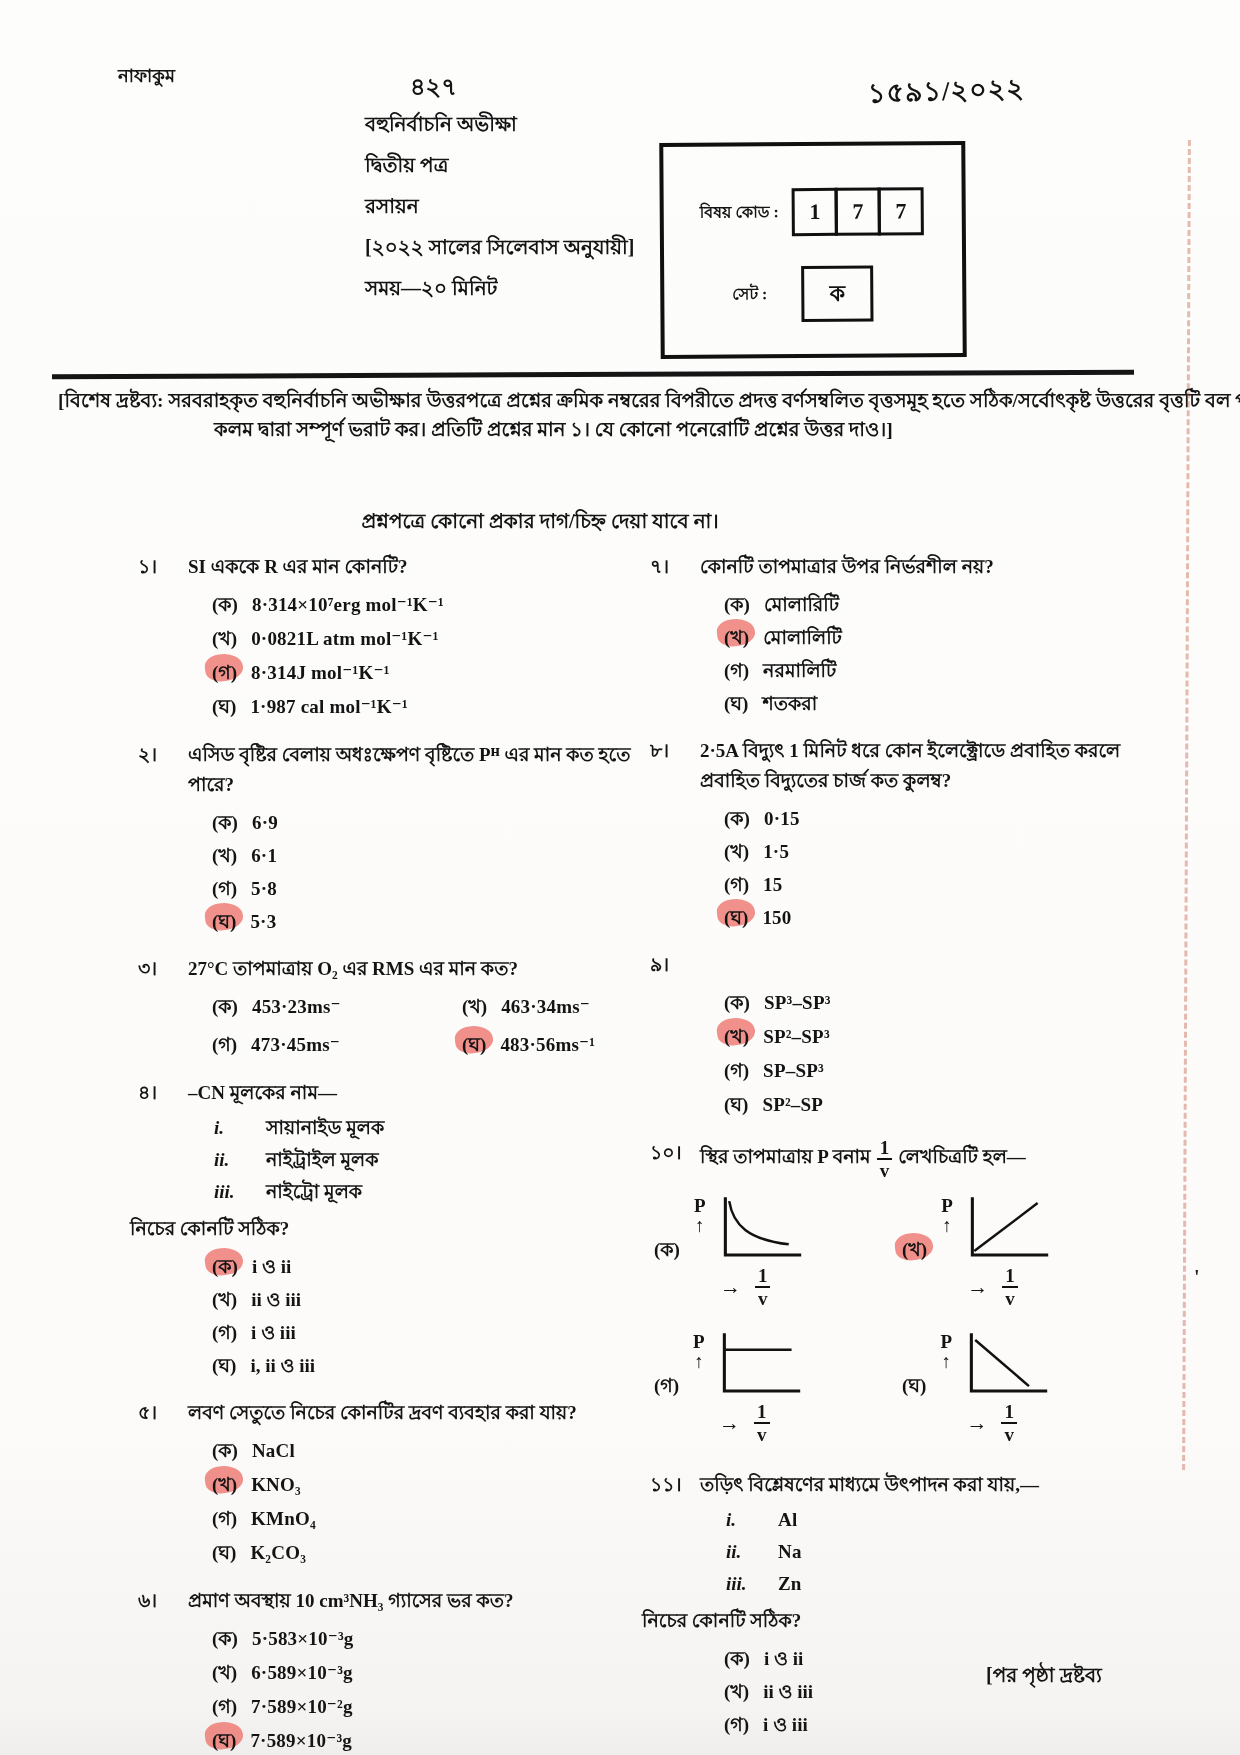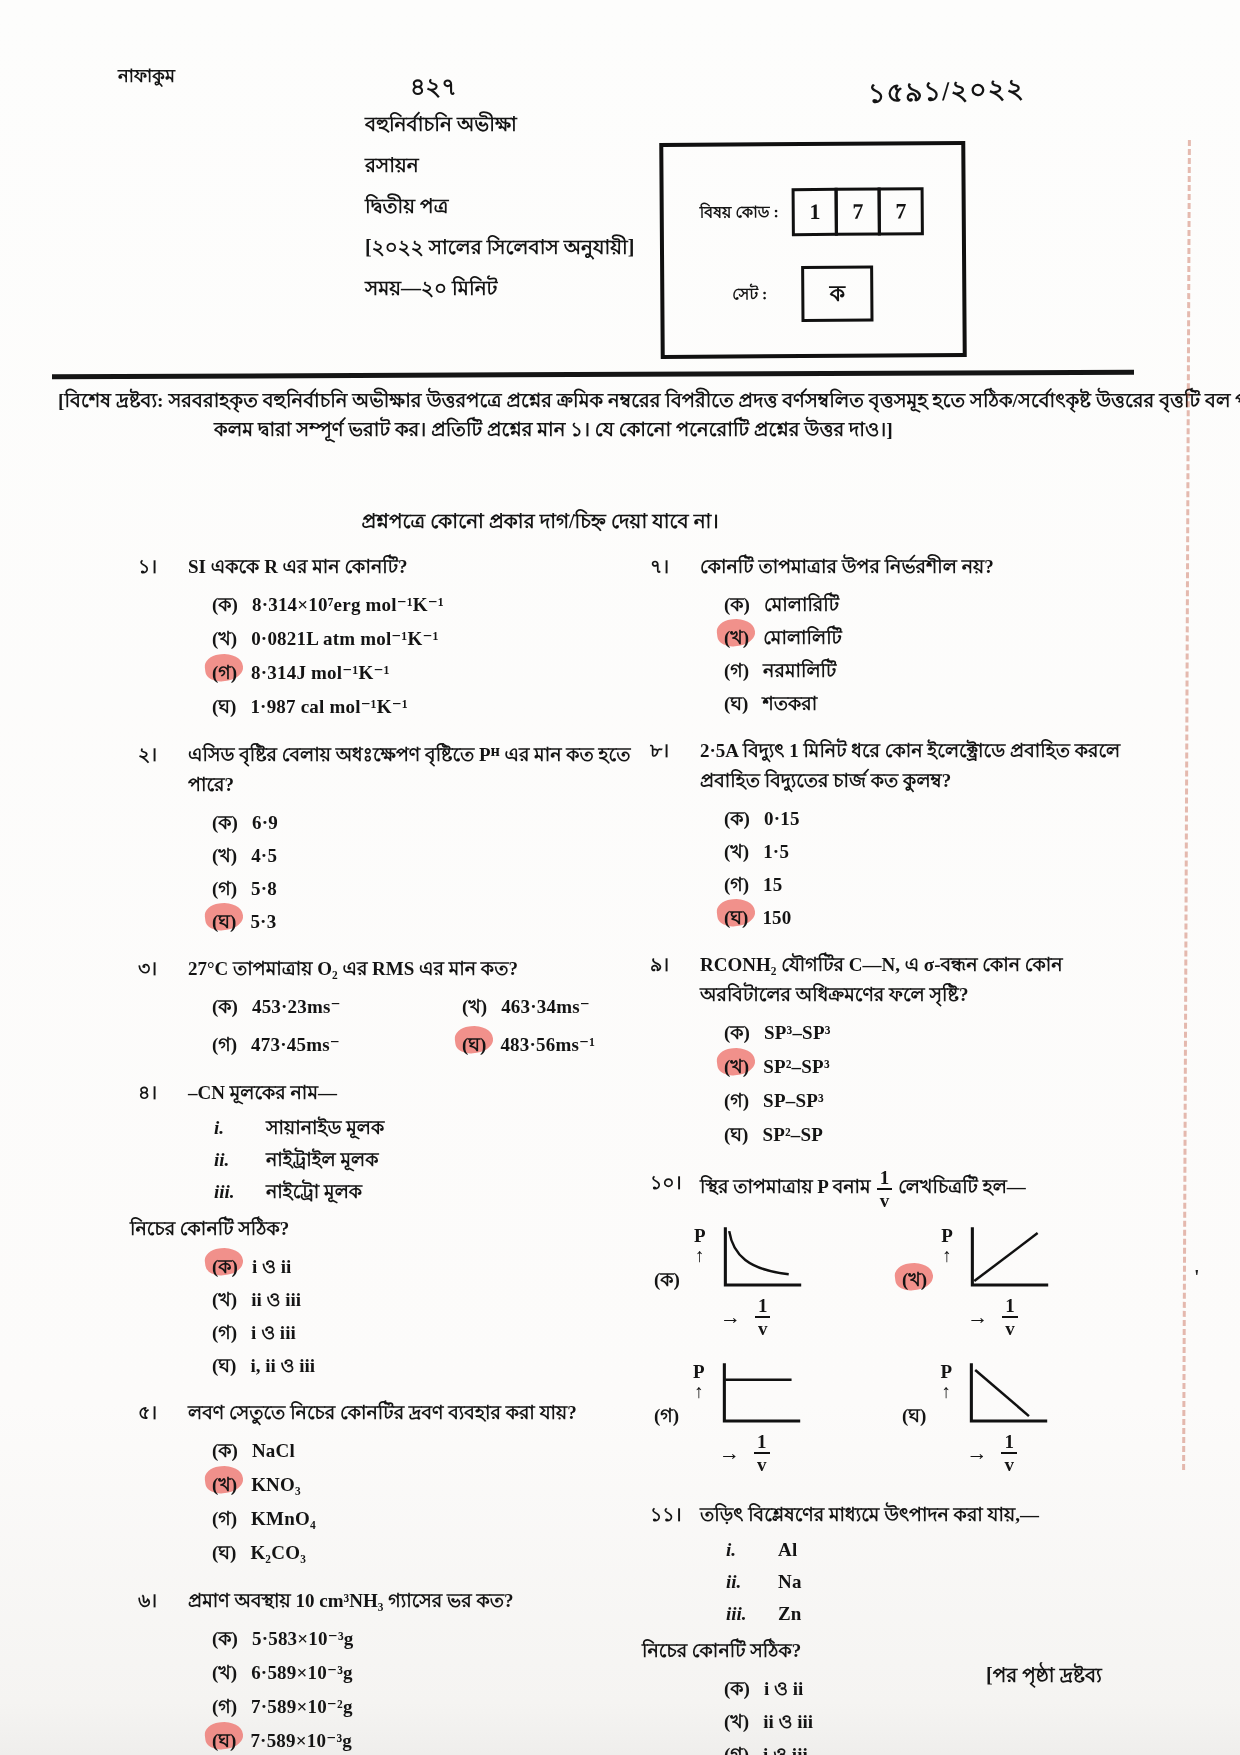--- a/index.html
+++ b/index.html
@@ -75,22 +75,22 @@
 <body>
 
 <div class="page">
 
   <div class="hdr-left">নাফাকুম</div>
   <div class="hdr-center">৪২৭</div>
   <div class="hdr-right">১৫৯১/২০২২</div>
 
   <div class="title-block">
     <div>বহুনির্বাচনি অভীক্ষা</div>
+    <div>দ্বিতীয় পত্র</div>
     <div>রসায়ন</div>
-    <div>দ্বিতীয় পত্র</div>
     <div>[২০২২ সালের সিলেবাস অনুযায়ী]</div>
     <div>সময়—২০ মিনিট</div>
   </div>
 
   <div class="code-box">
     <div class="cb-row cb-row1">
       <span class="cb-label">বিষয় কোড :</span>
       <span class="digit-strip">
         <span class="digit-box">1</span>
         <span class="digit-box">7</span>
@@ -141,21 +141,21 @@
         <span class="q-num">২।</span>
         <div class="q-text">এসিড বৃষ্টির বেলায় অধঃক্ষেপণ বৃষ্টিতে Pᴴ এর মান কত হতে পারে?</div>
       </div>
       <div class="opts">
         <div class="opt">
             <span class="opt-label">(ক)</span>
             <span class="opt-text sci">6·9</span>
           </div>
         <div class="opt">
             <span class="opt-label">(খ)</span>
-            <span class="opt-text sci">4·5</span>
+            <span class="opt-text sci">6·1</span>
           </div>
         <div class="opt">
             <span class="opt-label">(গ)</span>
             <span class="opt-text sci">5·8</span>
           </div>
         <div class="opt">
             <span class="opt-label marked">(ঘ)</span>
             <span class="opt-text sci">5·3</span>
           </div>
       </div>
@@ -325,21 +325,20 @@
         <div class="opt">
             <span class="opt-label marked">(ঘ)</span>
             <span class="opt-text sci">150</span>
           </div>
       </div>
     </div>
 
     <div class="q">
       <div class="q-head">
         <span class="q-num">৯।</span>
-        <div class="q-text">RCONH₂ যৌগটির C—N, এ σ-বন্ধন কোন  কোন অরবিটালের অধিক্রমণের ফলে সৃষ্টি?</div>
       </div>
       <div class="opts">
         <div class="opt opt-sci">
             <span class="opt-label">(ক)</span>
             <span class="opt-text sci">SP³–SP³</span>
           </div>
         <div class="opt opt-sci">
             <span class="opt-label marked">(খ)</span>
             <span class="opt-text sci">SP²–SP³</span>
           </div>

